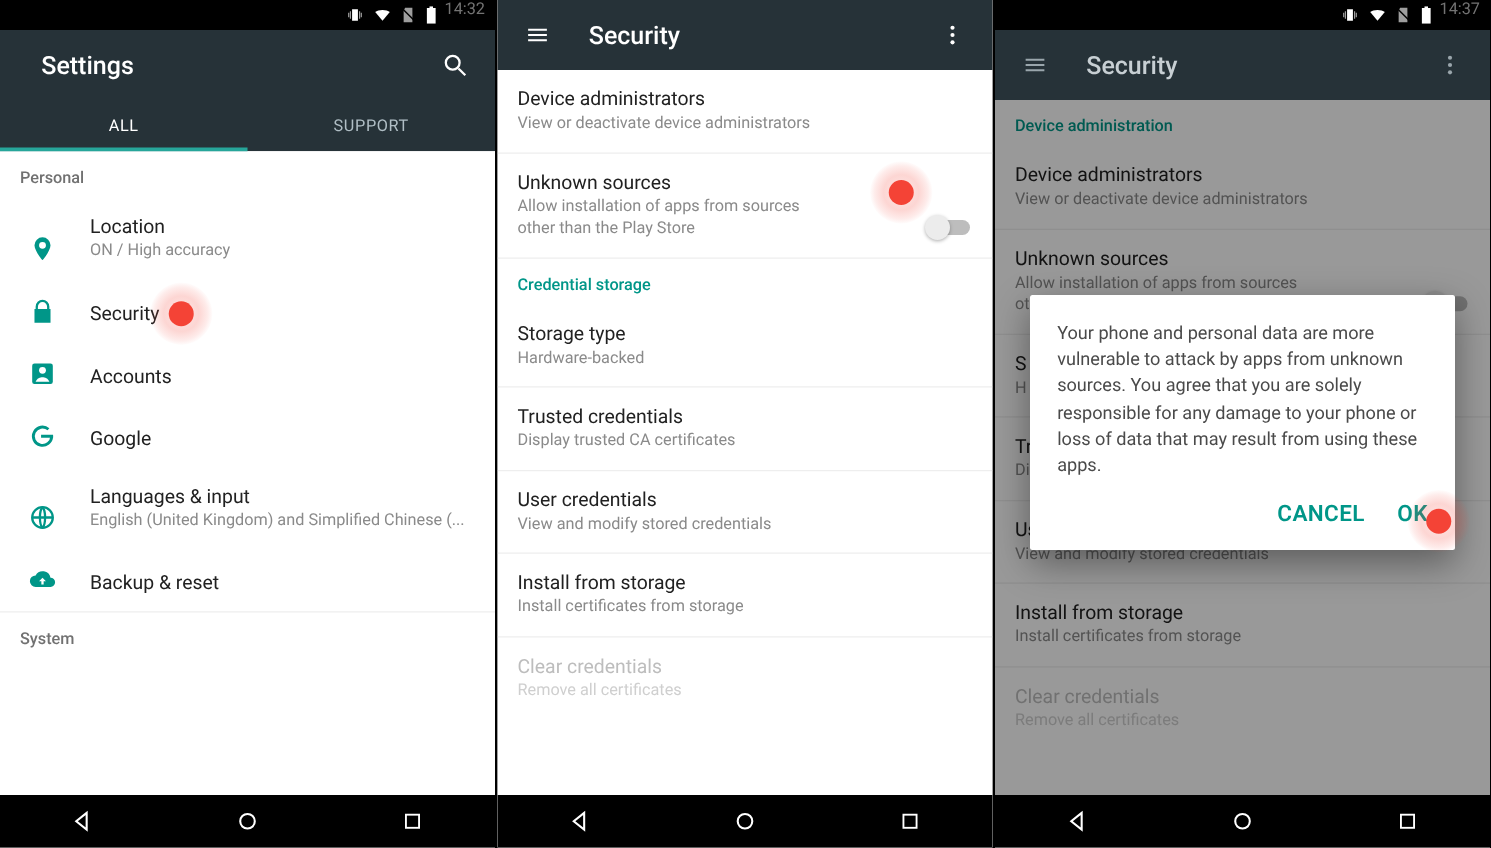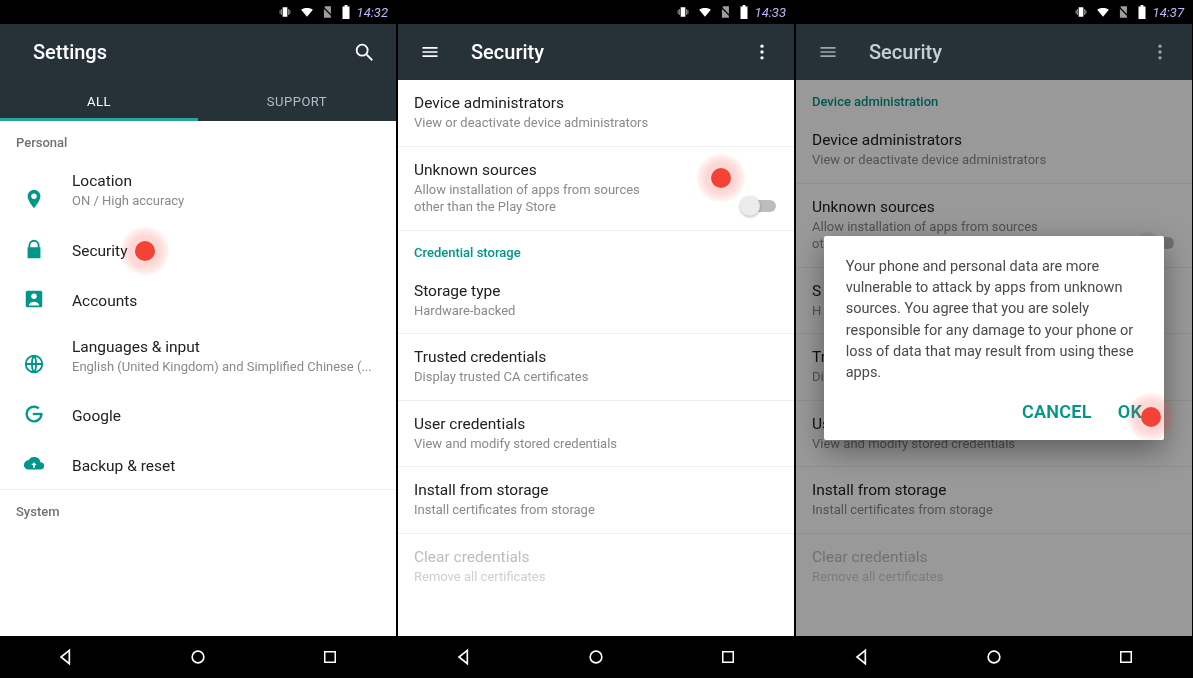--- a/index.html
+++ b/index.html
@@ -18,28 +18,26 @@
     height: 678px;
     background: #fff;
     position: relative;
     display: flex;
     flex-direction: column;
     overflow: hidden;
   }
   .statusbar {
     height: 24px;
     background: #000;
-    color: #c4b5fd;
-    display: flex;
-    align-items: center;
+    color: #737373;
+    display: flex;
     justify-content: flex-end;
     gap: 6px;
     padding: 0 8px;
     font-size: 13px;
-    font-style: italic;
   }
   .statusbar .ic { display: inline-flex; align-items: center; }
   .appbar {
     background: #263238;
     color: #fff;
   }
   .appbar-row {
     height: 56px;
     display: flex;
     align-items: center;
@@ -243,40 +241,40 @@
             <path d="M6 19c1-3 4-4 6-4s5 1 6 4" fill="#fff"></path>
           </svg>
       </div>
       <div class="list-text">
         <div class="primary">Accounts</div>
       </div>
     </div>
 
     <div class="list-item icon-row">
       <div class="icon-slot">
+        <svg width="22" height="22" viewBox="0 0 24 24" fill="none" stroke="#009688" stroke-width="2.5">
+            <path d="M20 12a8 8 0 1 1-2.8-6.1"></path>
+            <path d="M12 12h8" stroke-linecap="square"></path>
+          </svg>
+      </div>
+      <div class="list-text">
+        <div class="primary">Google</div>
+      </div>
+    </div>
+
+    <div class="list-item icon-row">
+      <div class="icon-slot">
         <svg width="22" height="22" viewBox="0 0 24 24" fill="none" stroke="#009688" stroke-width="2">
             <circle cx="12" cy="12" r="9"></circle>
             <path d="M3 12h18M12 3c3 3 3 15 0 18M12 3c-3 3-3 15 0 18"></path>
           </svg>
       </div>
       <div class="list-text">
         <div class="primary">Languages &amp; input</div>
         <div class="secondary">English (United Kingdom) and Simplified Chinese (...</div>
-      </div>
-    </div>
-
-    <div class="list-item icon-row">
-      <div class="icon-slot">
-        <svg width="22" height="22" viewBox="0 0 24 24" fill="none" stroke="#009688" stroke-width="2.5">
-            <path d="M20 12a8 8 0 1 1-2.8-6.1"></path>
-            <path d="M12 12h8" stroke-linecap="square"></path>
-          </svg>
-      </div>
-      <div class="list-text">
-        <div class="primary">Google</div>
       </div>
     </div>
 
     <div class="list-item icon-row">
       <div class="icon-slot">
         <svg width="22" height="22" viewBox="0 0 24 24" fill="#009688">
             <path d="M6 18a5 5 0 0 1 0-10 7 7 0 0 1 13 2 4 4 0 0 1 0 8H6z"></path>
             <path d="M12 10l-3 3h2v3h2v-3h2l-3-3z" fill="#fff"></path>
           </svg>
       </div>
@@ -302,44 +300,20 @@
       </div>
     <div class="navbtn">
         <svg width="18" height="18" viewBox="0 0 24 24" fill="none" stroke="#fff" stroke-width="2">
           <rect x="5" y="5" width="14" height="14"></rect>
         </svg>
       </div>
   </div>
 </div>
 
 <div class="phone">
-  <div class="statusbar">
-    <span class="ic">
-        <svg width="16" height="14" viewBox="0 0 24 24" fill="#fff">
-          <path d="M8 4h8v16H8zM5 7h1v10H5zM3 9h1v6H3zM18 7h1v10h-1zM20 9h1v6h-1z"></path>
-        </svg>
-      </span>
-    <span class="ic">
-        <svg width="16" height="14" viewBox="0 0 24 24" fill="#fff">
-          <path d="M12 20l10-12C18 4 6 4 2 8l10 12z"></path>
-        </svg>
-      </span>
-    <span class="ic">
-        <svg width="14" height="14" viewBox="0 0 24 24" fill="#9e9e9e">
-          <path d="M7 2h10v20H5V6l2-4z"></path>
-          <path d="M3 3l18 18" stroke="#000" stroke-width="2"></path>
-        </svg>
-      </span>
-    <span class="ic">
-        <svg width="10" height="14" viewBox="0 0 12 20" fill="#fff">
-          <path d="M4 0h4v2h3v18H1V2h3z"></path>
-        </svg>
-      </span>
-    <span>14:33</span>
-  </div>
 
   <div class="appbar">
     <div class="appbar-row">
       <div class="hamburger">
         <svg width="20" height="20" viewBox="0 0 24 24" fill="#fff">
             <path d="M3 6h18v2H3zM3 11h18v2H3zM3 16h18v2H3z"></path>
           </svg>
       </div>
       <div class="appbar-title">Security</div>
       <div class="overflow">

